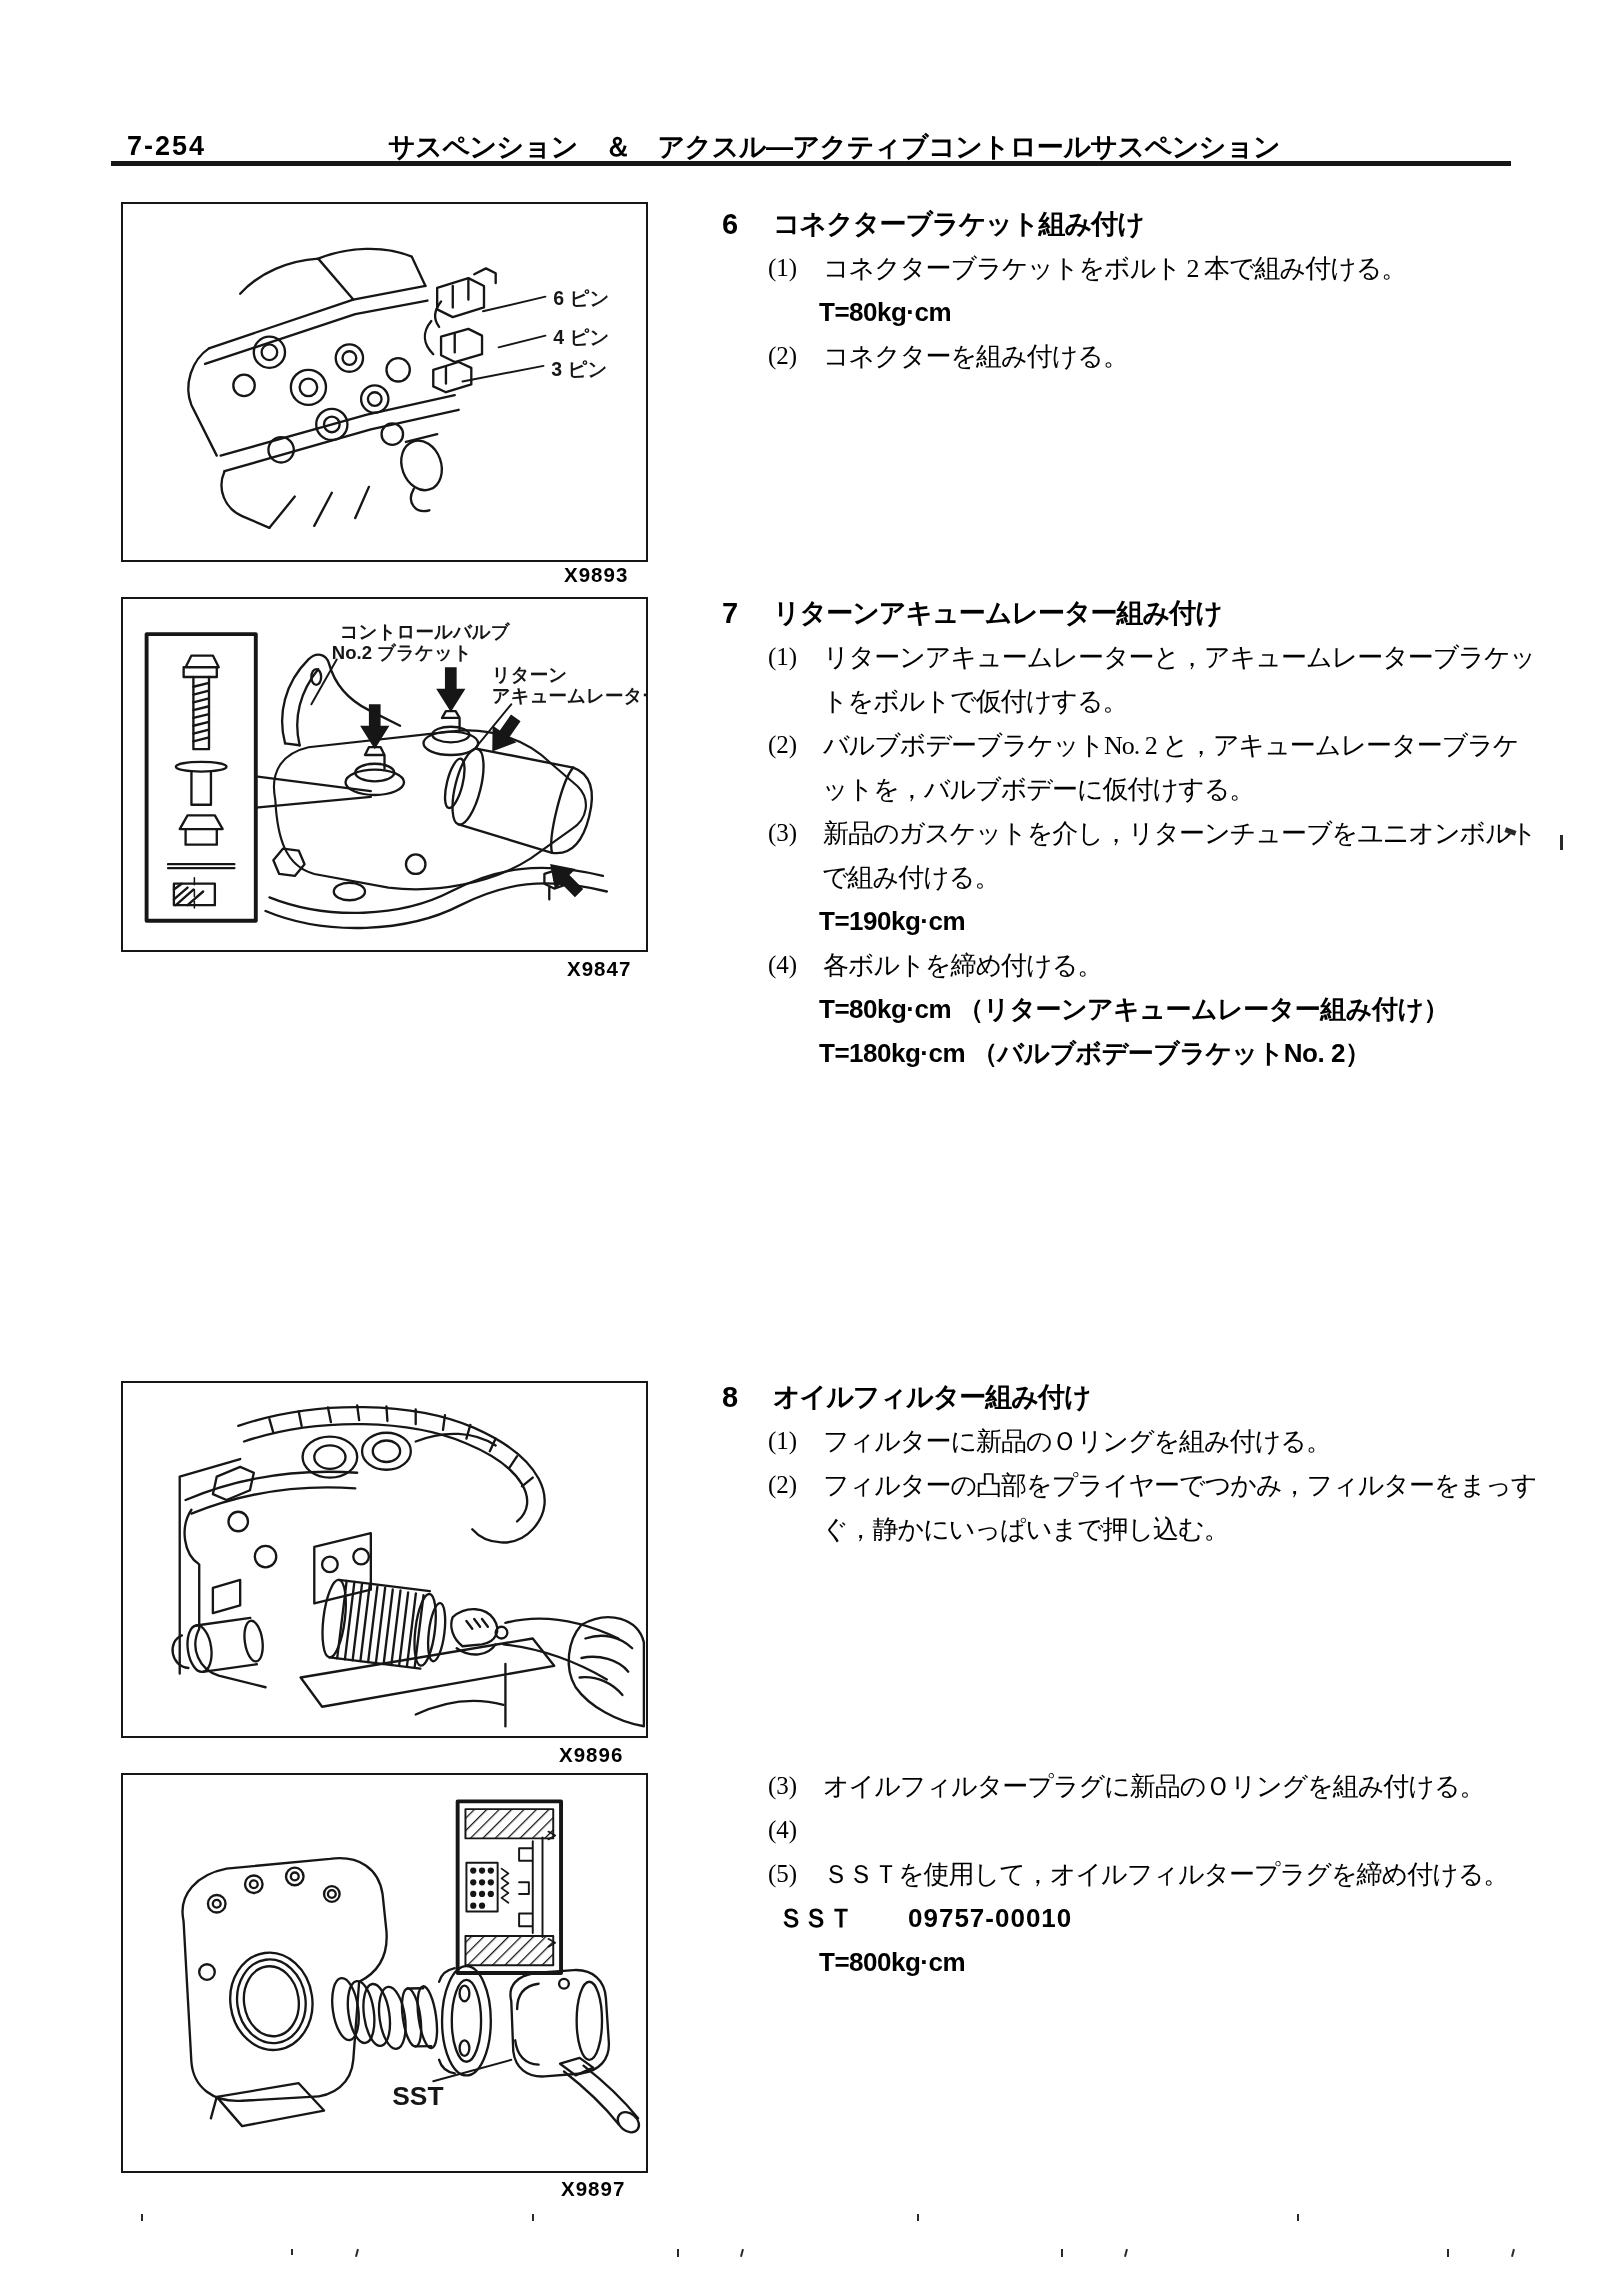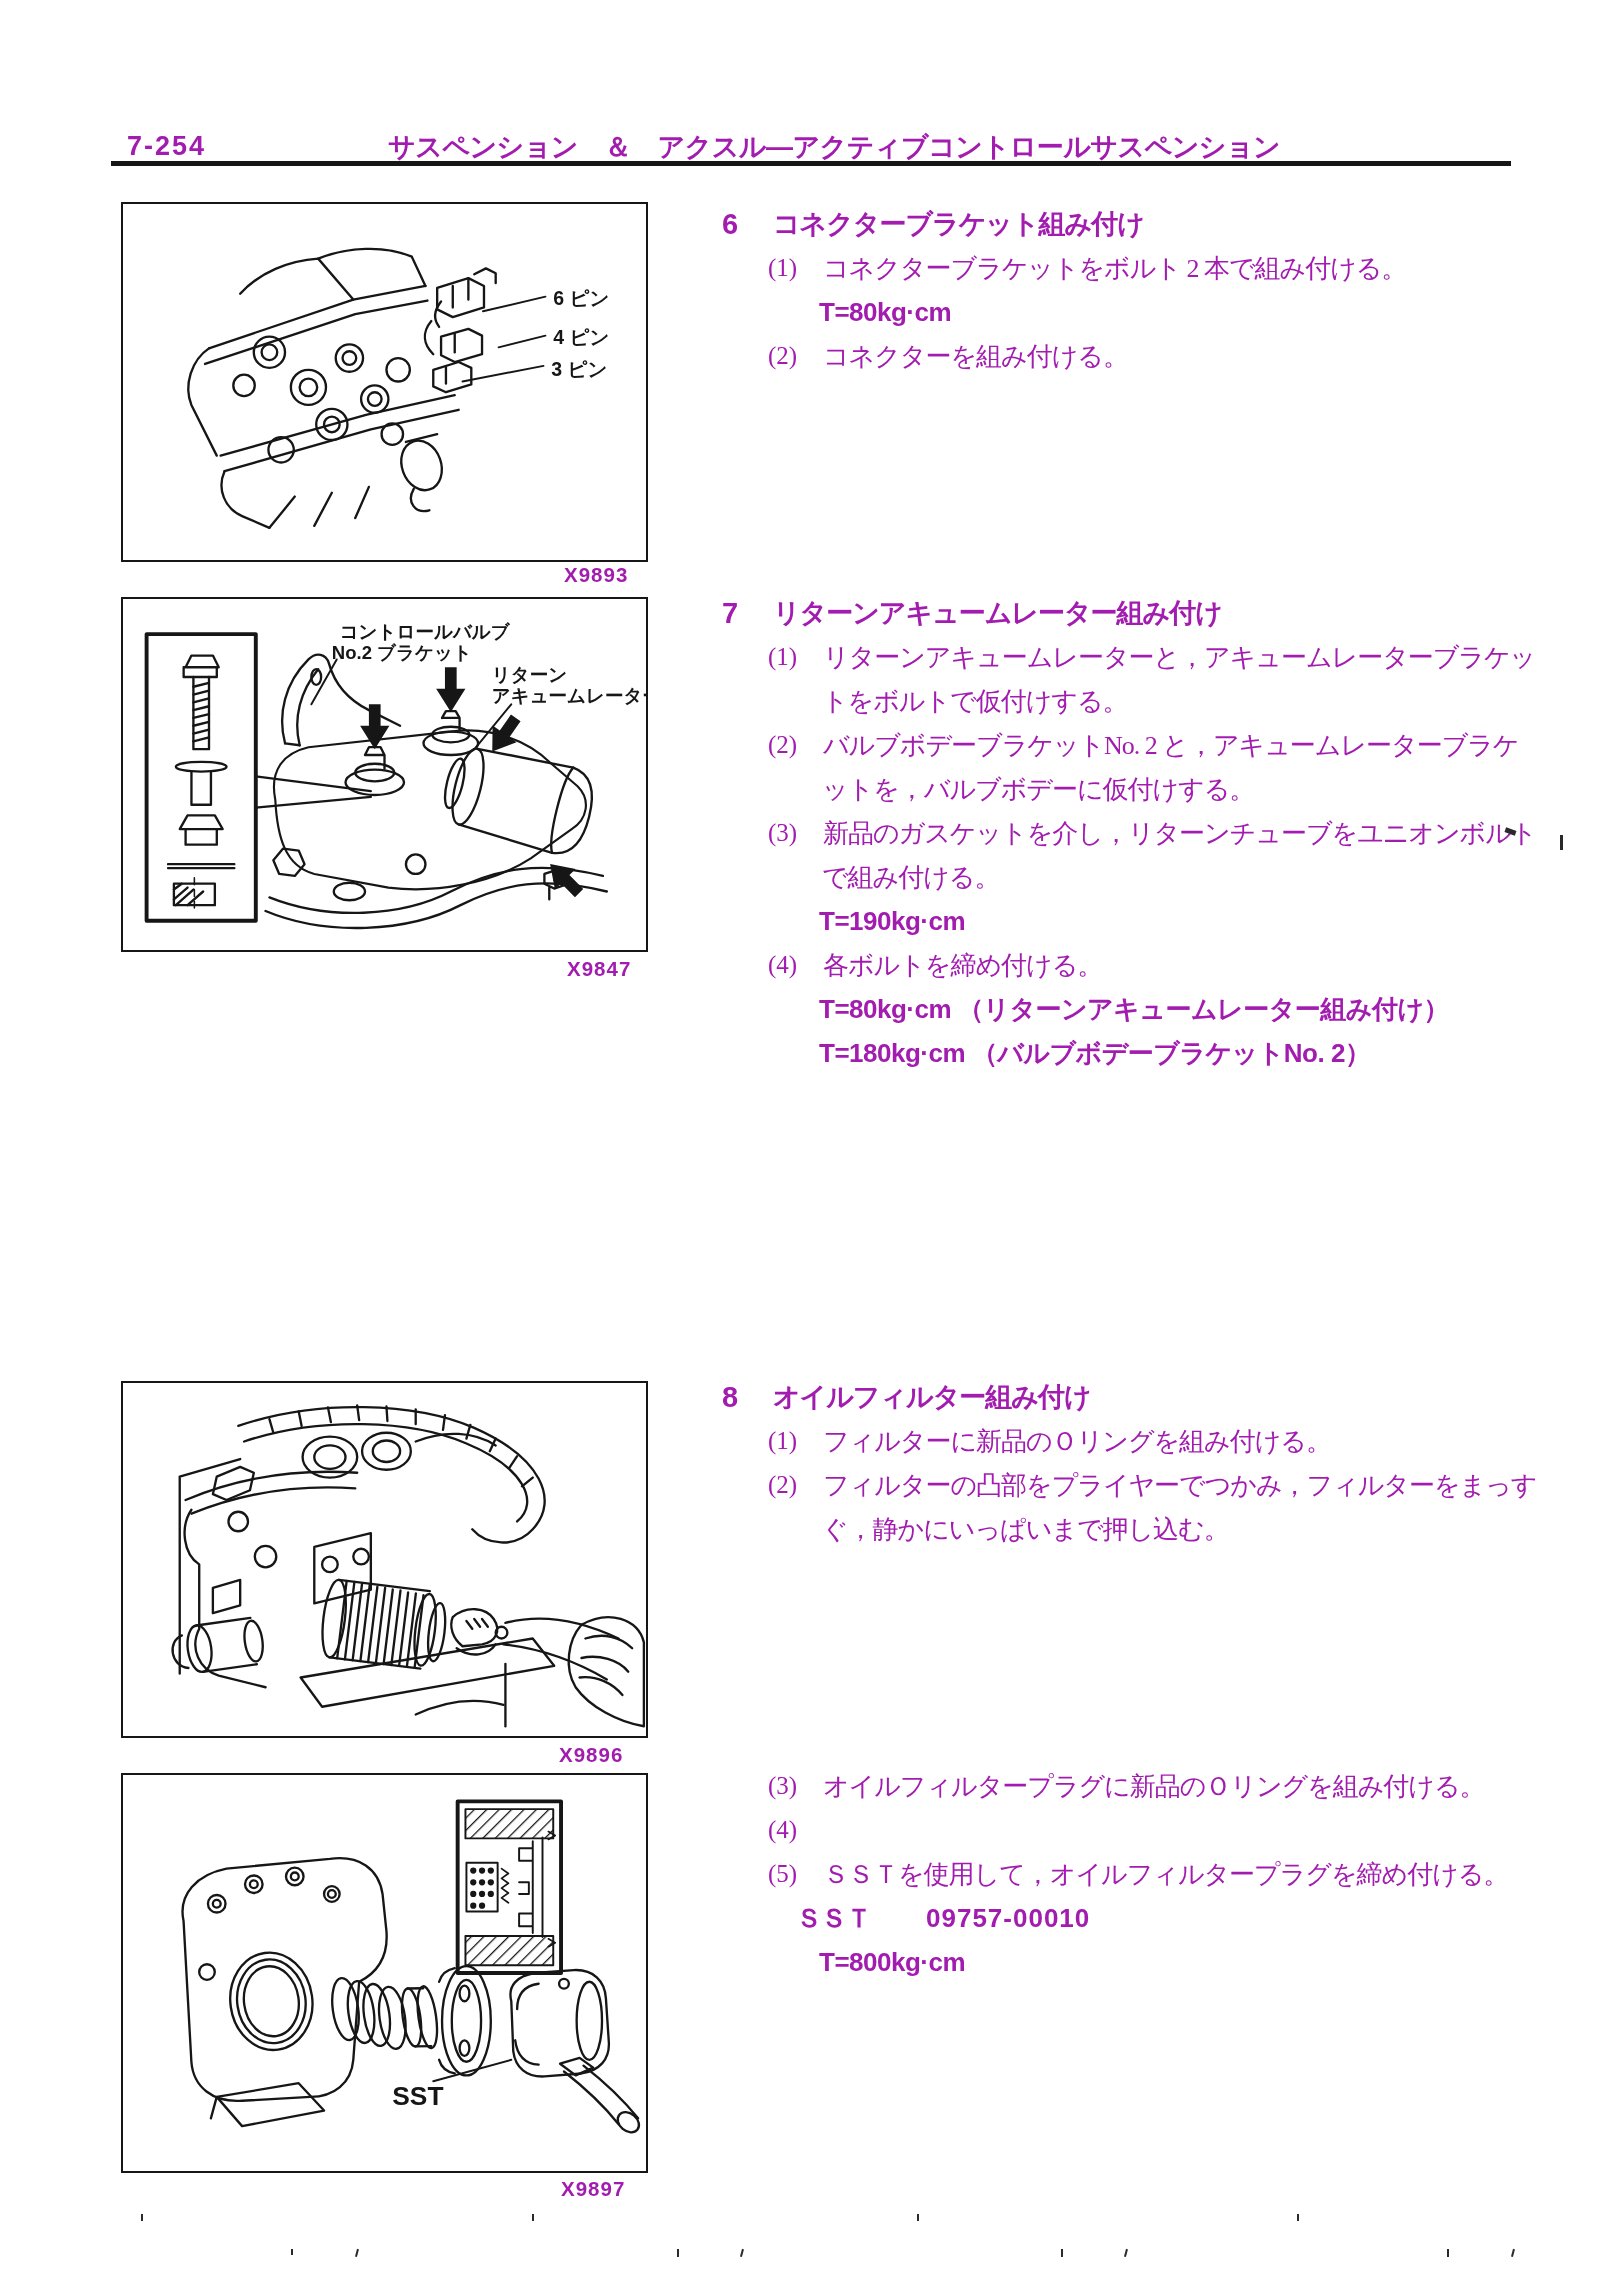--- a/index.html
+++ b/index.html
@@ -1,16 +1,16 @@
 <!DOCTYPE html>
 <html><head>
 <meta charset="utf-8">
 <style>
   html,body{margin:0;padding:0;background:#ffffff;}
-  .page{position:relative;width:1623px;height:2278px;background:#ffffff;color:#a21caf;
+  .page{position:relative;width:1623px;height:2278px;background:#ffffff;color:#000000;
         font-family:"Liberation Serif",serif;overflow:hidden;}
 
   
   .page-num{position:absolute;left:127px;top:131px;font-family:"Liberation Sans",sans-serif;
             font-weight:bold;font-size:27px;letter-spacing:2px;}
   .hdr-title{position:absolute;left:388px;top:129px;font-family:"Liberation Sans",sans-serif;
              font-weight:bold;font-size:27px;letter-spacing:-0.5px;white-space:nowrap;}
   .hdr-rule{position:absolute;left:111px;top:161px;width:1400px;height:4.9px;background:#161616;}
 
   
@@ -31,21 +31,21 @@
   .row{height:44px;display:flex;align-items:center;white-space:nowrap;}
   .row .num{margin-left:50px;width:55px;font-size:25px;flex:none;}
   .row .txt{font-size:26px;letter-spacing:-1px;}
   .row.cont .txt{margin-left:104px;}
   .row.head .n{margin-left:3.9px;width:51px;font-family:"Liberation Sans",sans-serif;
                font-weight:bold;font-size:29px;flex:none;}
   .row.head .t{font-family:"Liberation Sans",sans-serif;font-weight:bold;font-size:27px;
                letter-spacing:-1px;}
   .row.note .txt{margin-left:101px;font-family:"Liberation Sans",sans-serif;font-weight:bold;
                  font-size:26px;letter-spacing:-0.5px;}
-  .row.sst .txt{margin-left:78px;font-family:Liberation Mono, monospace;font-weight:bold;
+  .row.sst .txt{margin-left:60px;font-family:Liberation Mono, monospace;font-weight:bold;
                 font-size:26px;}
   .row.sst .val{margin-left:55px;font-family:"Liberation Sans",sans-serif;font-weight:bold;
                 font-size:26px;letter-spacing:1px;}
 
   
   text{font-family:"Liberation Sans",sans-serif;font-weight:bold;fill:#161616;}
 
   
   .speck{position:absolute;background:#2a2a2a;}
 </style>

